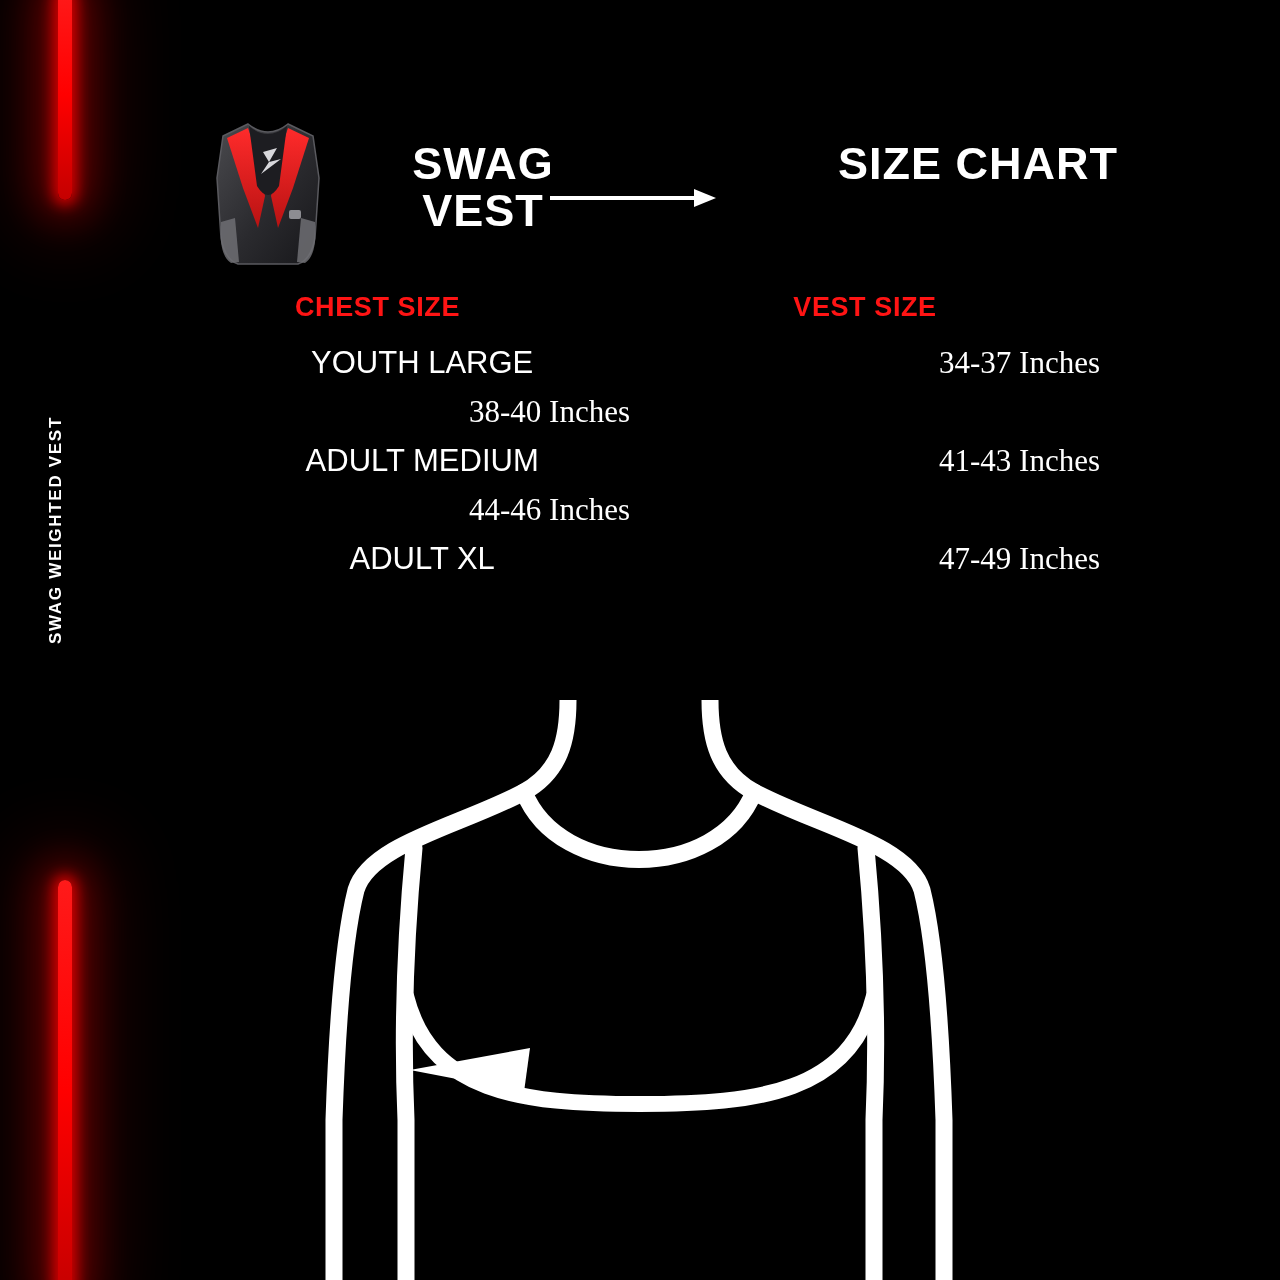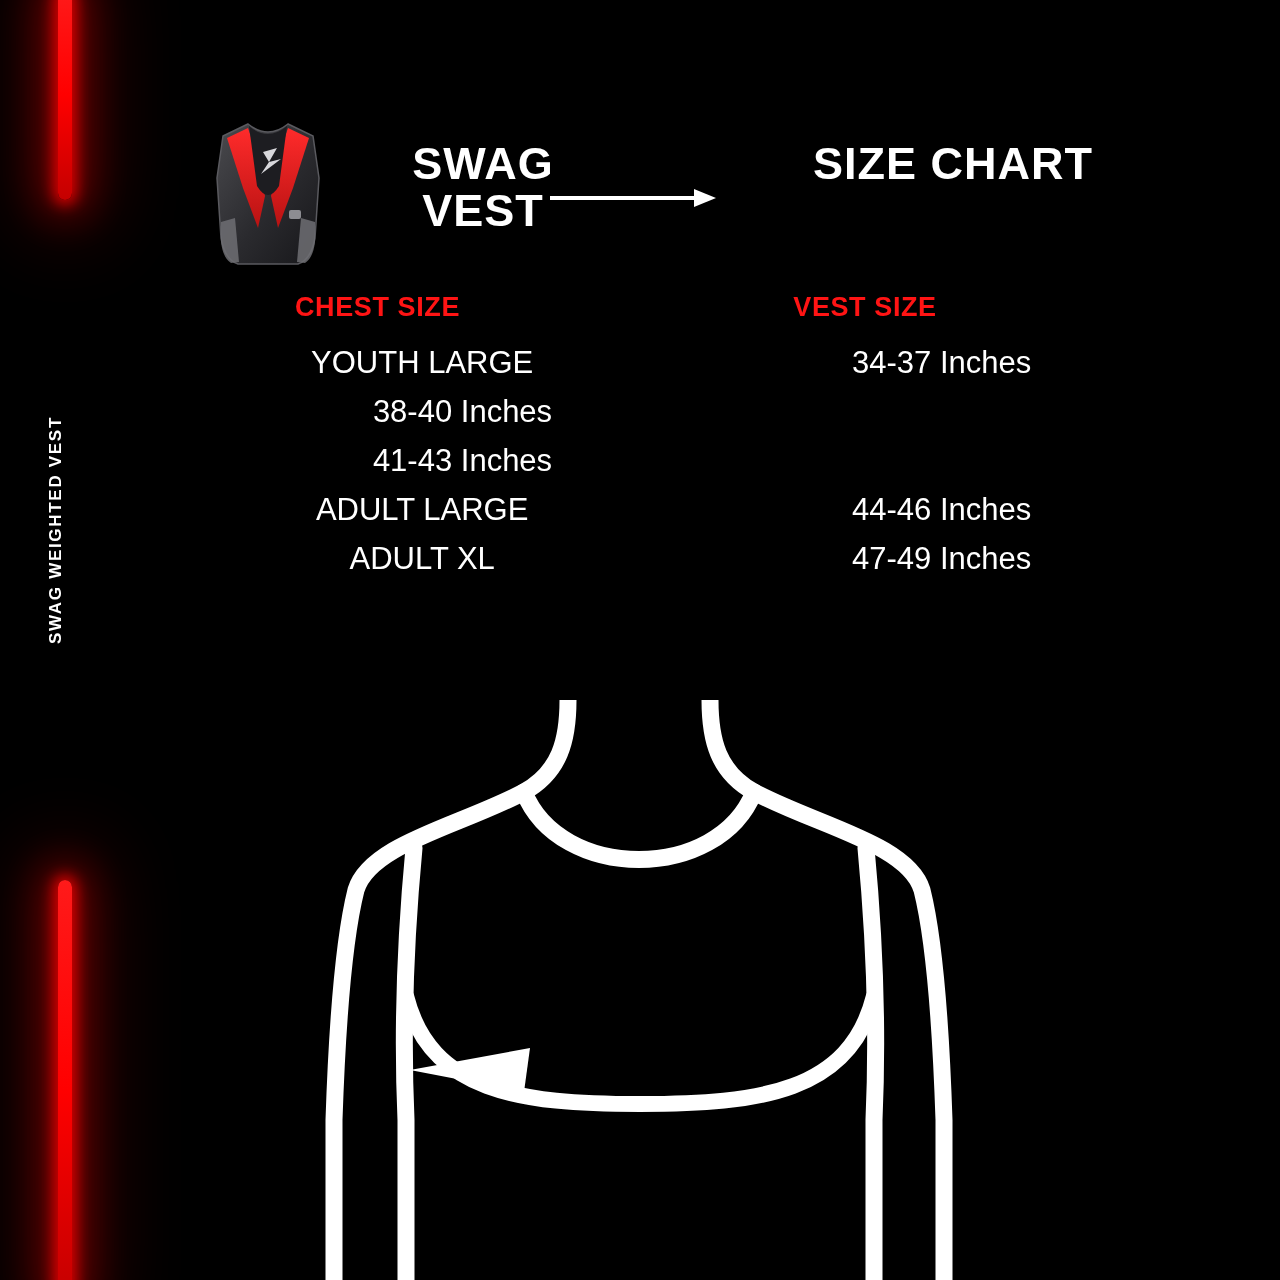--- a/index.html
+++ b/index.html
@@ -80,21 +80,21 @@
     left: 360px;
     top: 78px;
     width: 170px;
     height: 20px;
   }
   .title-right {
     position: absolute;
     left: 600px;
     top: 30px;
     width: 330px;
-    text-align: center;
+    text-align: right;
     font-size: 45px;
     font-weight: bold;
     line-height: 1.05;
     letter-spacing: 1px;
   }
 
   
   .table {
     position: absolute;
     left: 200px;
@@ -128,23 +128,24 @@
     gap: 44px;
   }
   .td {
     font-size: 31px;
     color: #ffffff;
     font-weight: 400;
   }
   .td.left { width: 470px; text-align: center; }
   .td.right {
     width: 430px;
-    text-align: center;
+    text-align: right;
     padding-left: 95px;
     box-sizing: border-box;
+    font-family: Liberation Serif, serif;
   }
 
   
   .torso {
     position: absolute;
     left: 310px;
     top: 700px;
     width: 680px;
     height: 580px;
   }
@@ -210,24 +211,24 @@
   </div>
 
   <div class="trow">
     <div class="td left">YOUTH LARGE</div>
     <div class="td right">34-37 Inches</div>
   </div>
   <div class="trow">
     <div class="td right">38-40 Inches</div>
   </div>
   <div class="trow">
+    <div class="td left">ADULT MEDIUM</div>
     <div class="td right">41-43 Inches</div>
   </div>
   <div class="trow">
-    <div class="td left">ADULT LARGE</div>
     <div class="td right">44-46 Inches</div>
   </div>
   <div class="trow">
     <div class="td left">ADULT XL</div>
     <div class="td right">47-49 Inches</div>
   </div>
 </div>
 
 <div class="torso">
   <svg viewBox="0 0 680 580" width="680" height="580" aria-hidden="true">

